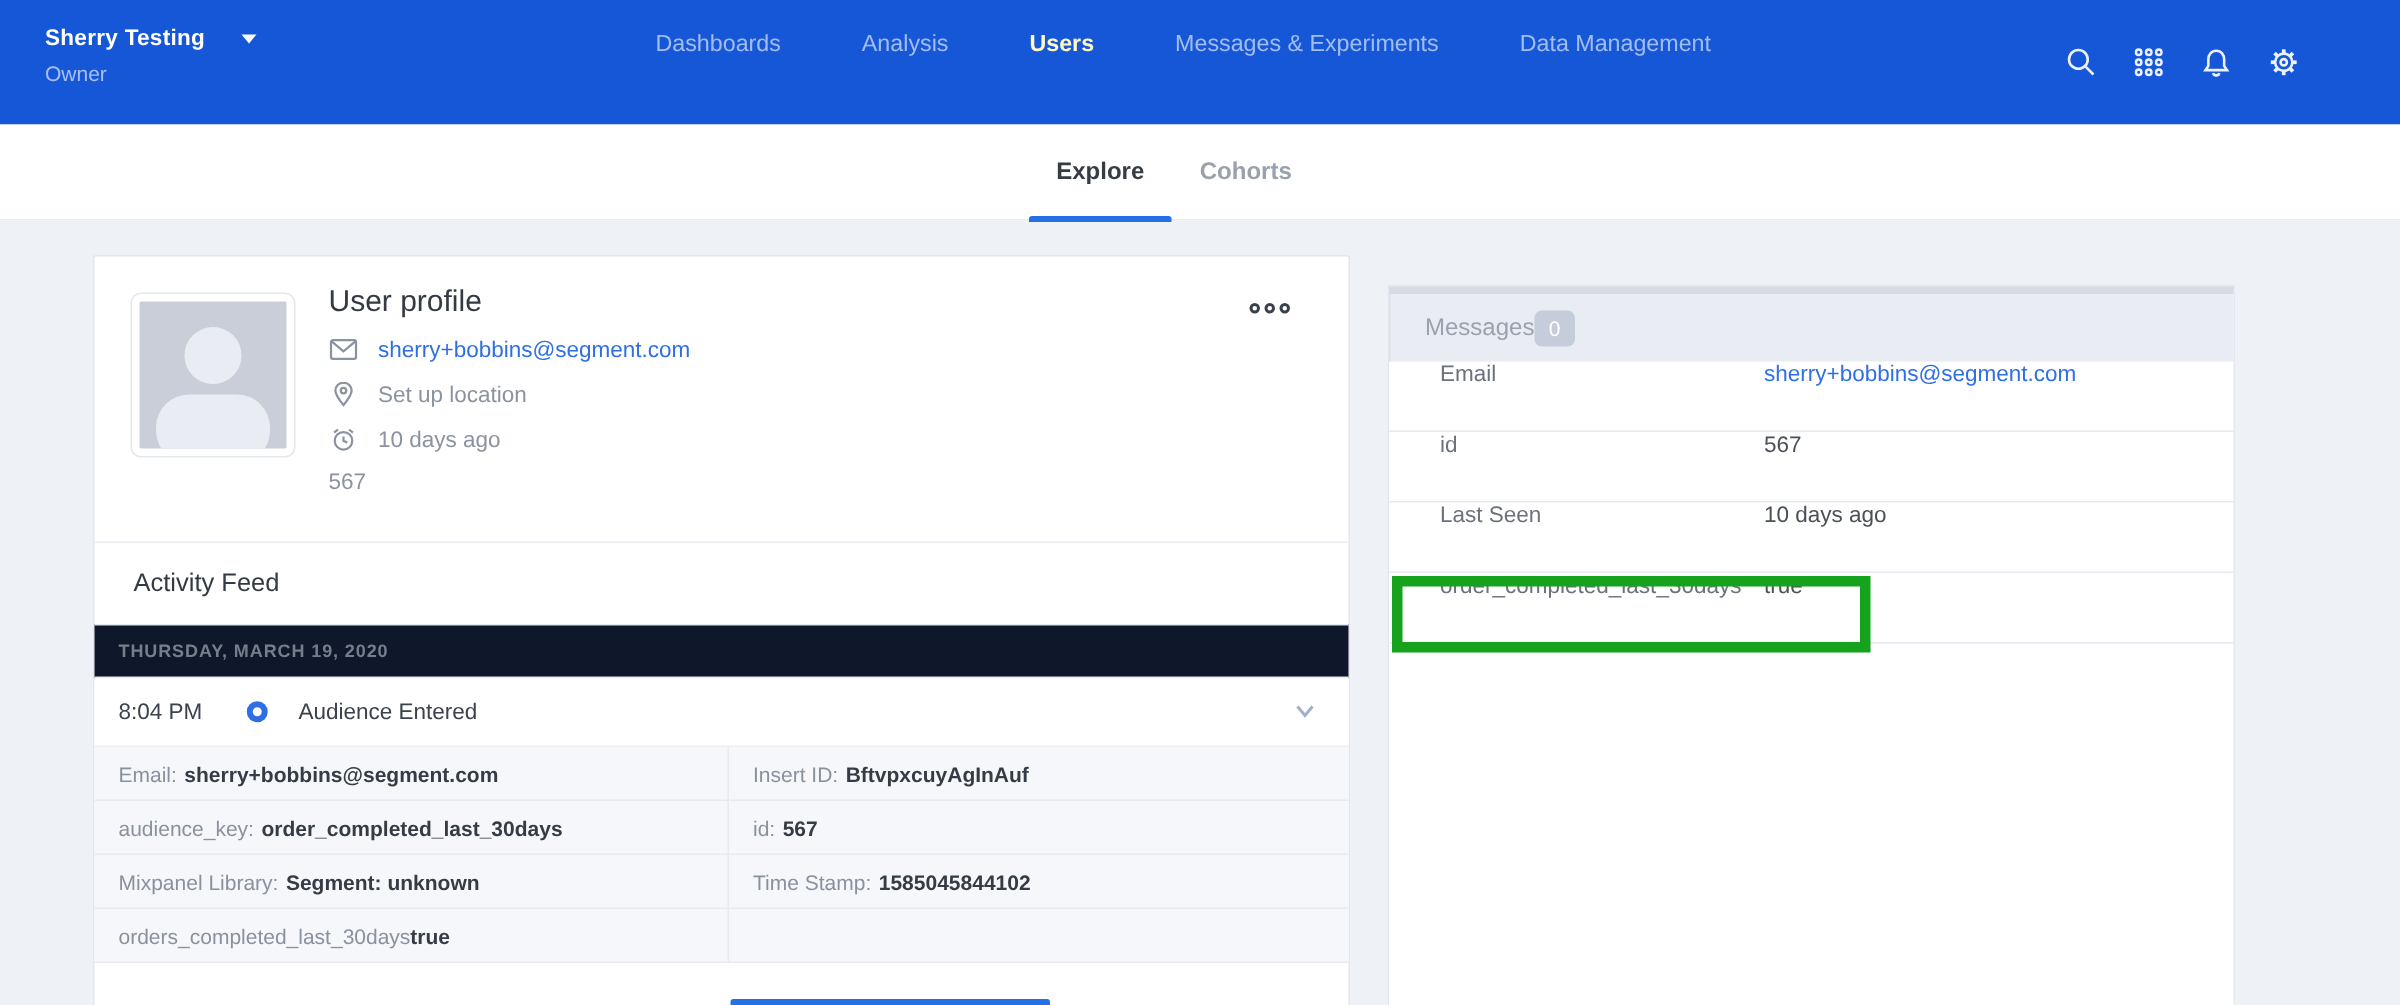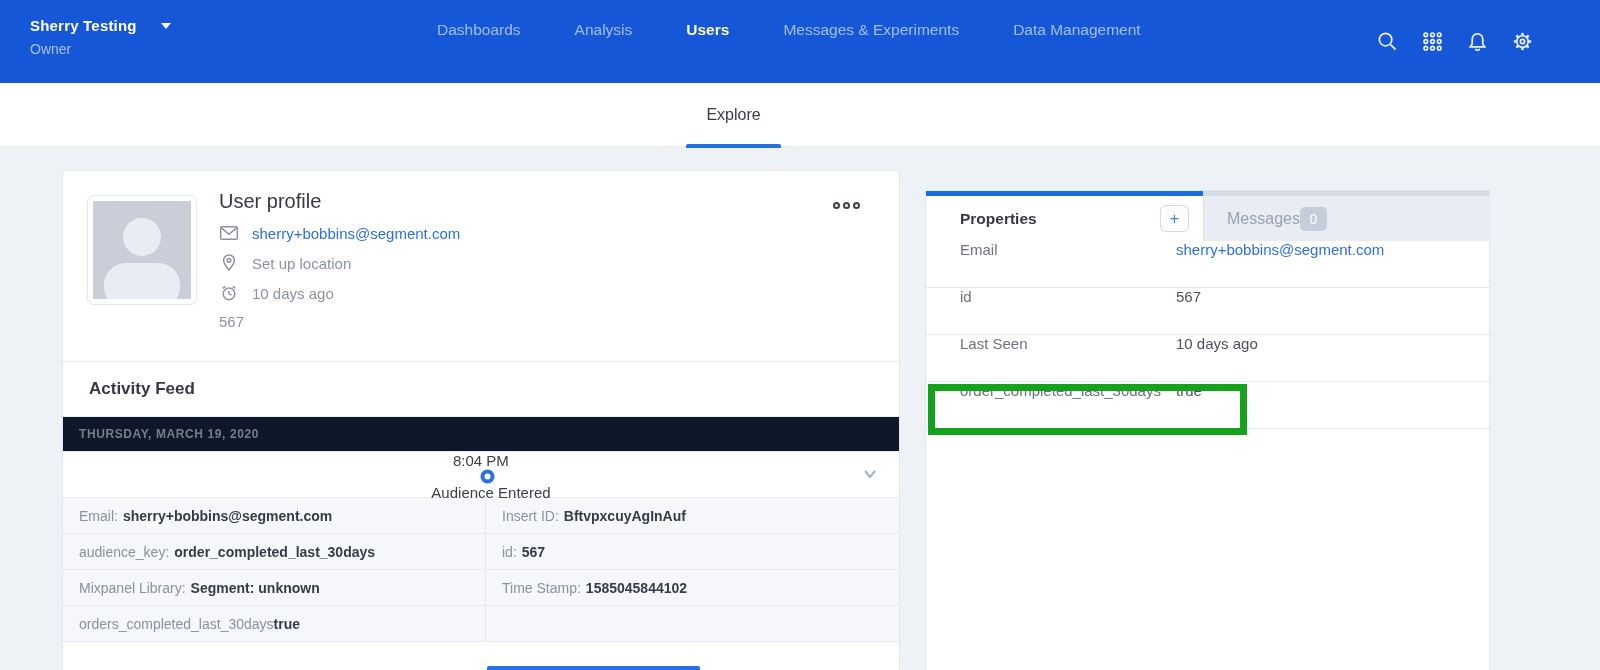--- a/index.html
+++ b/index.html
@@ -22,21 +22,21 @@
 
   .topnav { position:absolute; left:437px; top:0; height:60px; display:flex; align-items:center; gap:54px; }
   .topnav .nav-item { font-size:15.5px; color:rgba(255,255,255,.60); cursor:pointer; white-space:nowrap; }
   .topnav .nav-item.active { color:#fef9c3; font-weight:bold; }
 
   .topicons { position:absolute; right:66px; top:0; height:83px; display:flex; align-items:center; gap:22px; }
   .topicon { width:23px; height:23px; color:#fff; opacity:.92; cursor:pointer; }
 
   
   .tabbar { position:absolute; left:0; top:83px; width:1600px; height:64px; background:#fff; border-bottom:1px solid #e9ebf0; }
-  .tab { position:absolute; top:0; height:64px; display:flex; align-items:center; justify-content:center; font-size:16px; cursor:pointer; }
+  .tab { position:absolute; top:0; height:64px; display:flex; align-items:center; justify-content:center; font-size:16px; cursor:pointer;font-weight:bold; }
   .tab-explore { left:686px; width:95px; color:#363c46; }
   .tab-explore .underline { position:absolute; left:0; bottom:-1px; width:95px; height:4px; background:#2570e5; border-radius:2px 2px 0 0; }
   .tab-cohorts { left:793px; width:75px; color:#99a1ad; }
 
   
   .card-left { position:absolute; left:62px; top:170px; width:838px; height:520px; background:#fff; border:1px solid #e2e6ee; border-radius:2px; }
   .avatar { position:absolute; left:25px; top:25px; width:108px; height:108px; background:#c9ced8; border:5px solid #fff; border-radius:6px; box-shadow:0 0 0 1px #e4e7ed; overflow:hidden; }
   .avatar .head { position:absolute; left:30px; top:17px; width:38px; height:38px; border-radius:50%; background:#e9edf3; }
   .avatar .body { position:absolute; left:11px; top:62px; width:76px; height:46px; border-radius:22px; background:#e9edf3; }
 
@@ -45,26 +45,26 @@
   .info-row { display:flex; align-items:center; gap:13px; margin-top:10px; height:20px; }
   .info-icon { width:20px; height:20px; color:#8b93a0; flex:0 0 auto; }
   .info-text { font-size:15px; color:#8b93a0; }
   .info-text.link { color:#2e6fe4; cursor:pointer; }
   .profile-id { margin-top:10px; font-size:15px; color:#8b93a0; }
 
   .more-options { position:absolute; left:770px; top:31px; display:flex; gap:3px; cursor:pointer; }
   .more-options i { width:7px; height:7px; border:2px solid #3a414b; border-radius:50%; display:block; }
 
   .section-divider { position:absolute; left:0; top:190px; width:100%; border-top:1px solid #ebeef3; }
-  .activity-title { position:absolute; left:26px; top:190px; height:55px; display:flex; align-items:center; font-size:17px; color:#343a44;font-weight:bold; }
+  .activity-title { position:absolute; left:26px; top:190px; height:55px; display:flex; align-items:center; font-size:17px; color:#343a44; }
 
   .date-band { position:absolute; left:0; top:245px; width:100%; height:36px; background:#0f172a; border-top:1px solid #e7eaf0; border-bottom:1px solid #e7eaf0; display:flex; align-items:center; padding-left:16px; }
   .date-band span { font-size:12px; font-weight:bold; letter-spacing:.6px; color:#767e8b; }
 
-  .event-row { position:absolute; left:0; top:281px; width:100%; height:46px; background:#fff; border-bottom:1px solid #eceef3; display:flex; align-items:center; cursor:pointer;flex-direction:column; }
+  .event-row { position:absolute; left:0; top:281px; width:100%; height:46px; background:#fff; border-bottom:1px solid #eceef3; display:flex; align-items:center; cursor:pointer; }
   .event-time { margin-left:16px; width:72px; font-size:15px; color:#3b424c; }
   .event-dot { width:15px; height:15px; margin-left:13px; }
   .event-name { margin-left:20px; font-size:15px; color:#3b424c; }
   .event-chevron { position:absolute; right:22px; top:17px; width:14px; height:10px; color:#9fb1c7; }
 
   .detail-table { position:absolute; left:0; top:327px; width:100%; }
   .detail-row { display:flex; height:36px; background:#f5f7fa; border-bottom:1px solid #e7eaf1; }
   .detail-cell { display:flex; align-items:center; padding-left:16px; font-size:14px; overflow:hidden; white-space:nowrap; }
   .detail-cell.c1 { width:423px; border-right:1px solid #e7eaf1; }
   .detail-cell.c2 { flex:1; }
@@ -155,20 +155,23 @@
       </svg>
     </span>
   </div>
 </div>
 
 <div class="tabbar">
   <div class="tab tab-explore">
     <span>Explore</span>
     <span class="underline"></span>
   </div>
+  <div class="tab tab-cohorts">
+    <span>Cohorts</span>
+  </div>
 </div>
 
 <div class="card-left">
 
   <div class="avatar">
     <span class="head"></span>
       <span class="body"></span>
   </div>
 
   <div class="profile-info">
@@ -275,24 +278,20 @@
         <span class="dl no-gap">orders_completed_last_30days</span>
         <span class="dv">true</span>
       </div>
       <div class="detail-cell c2"></div>
     </div>
   </div>
 </div>
 
 <div class="card-right">
   <div class="tabstrip">
-    <div class="ptab">
-      <span class="ptab-label">Properties</span>
-      <span class="plus-btn">+</span>
-    </div>
     <div class="mtab">
       <span class="mtab-label">Messages</span>
       <span class="badge">0</span>
     </div>
   </div>
 
   <div class="prop-rows">
     <div class="prop-row">
       <span class="prop-key">Email</span>
       <span class="prop-val link">sherry+bobbins@segment.com</span>

